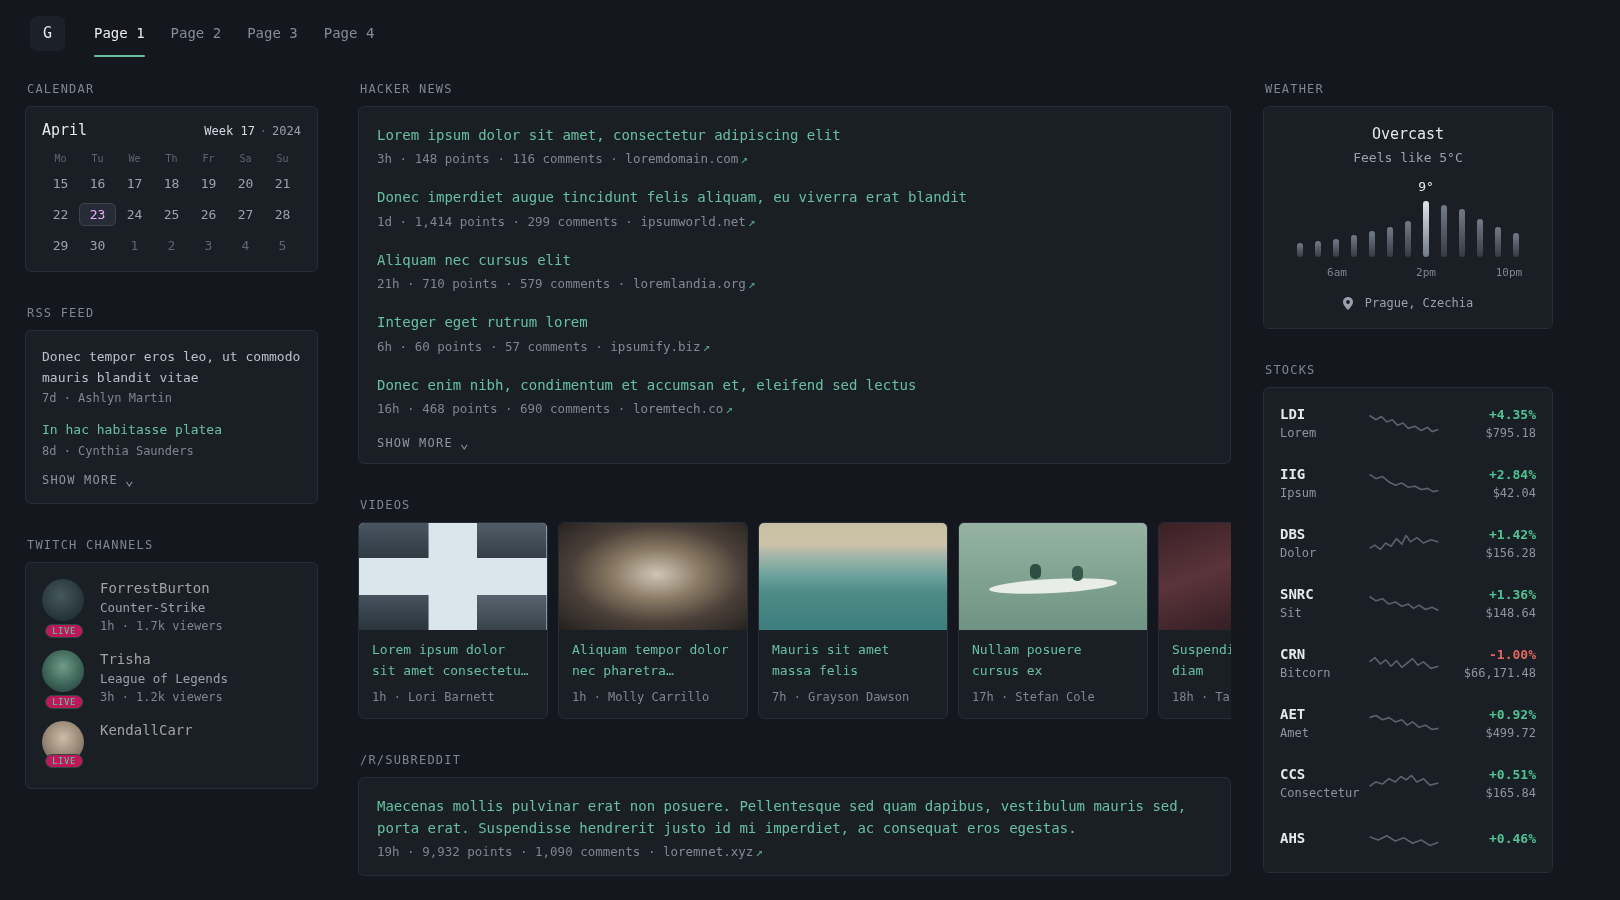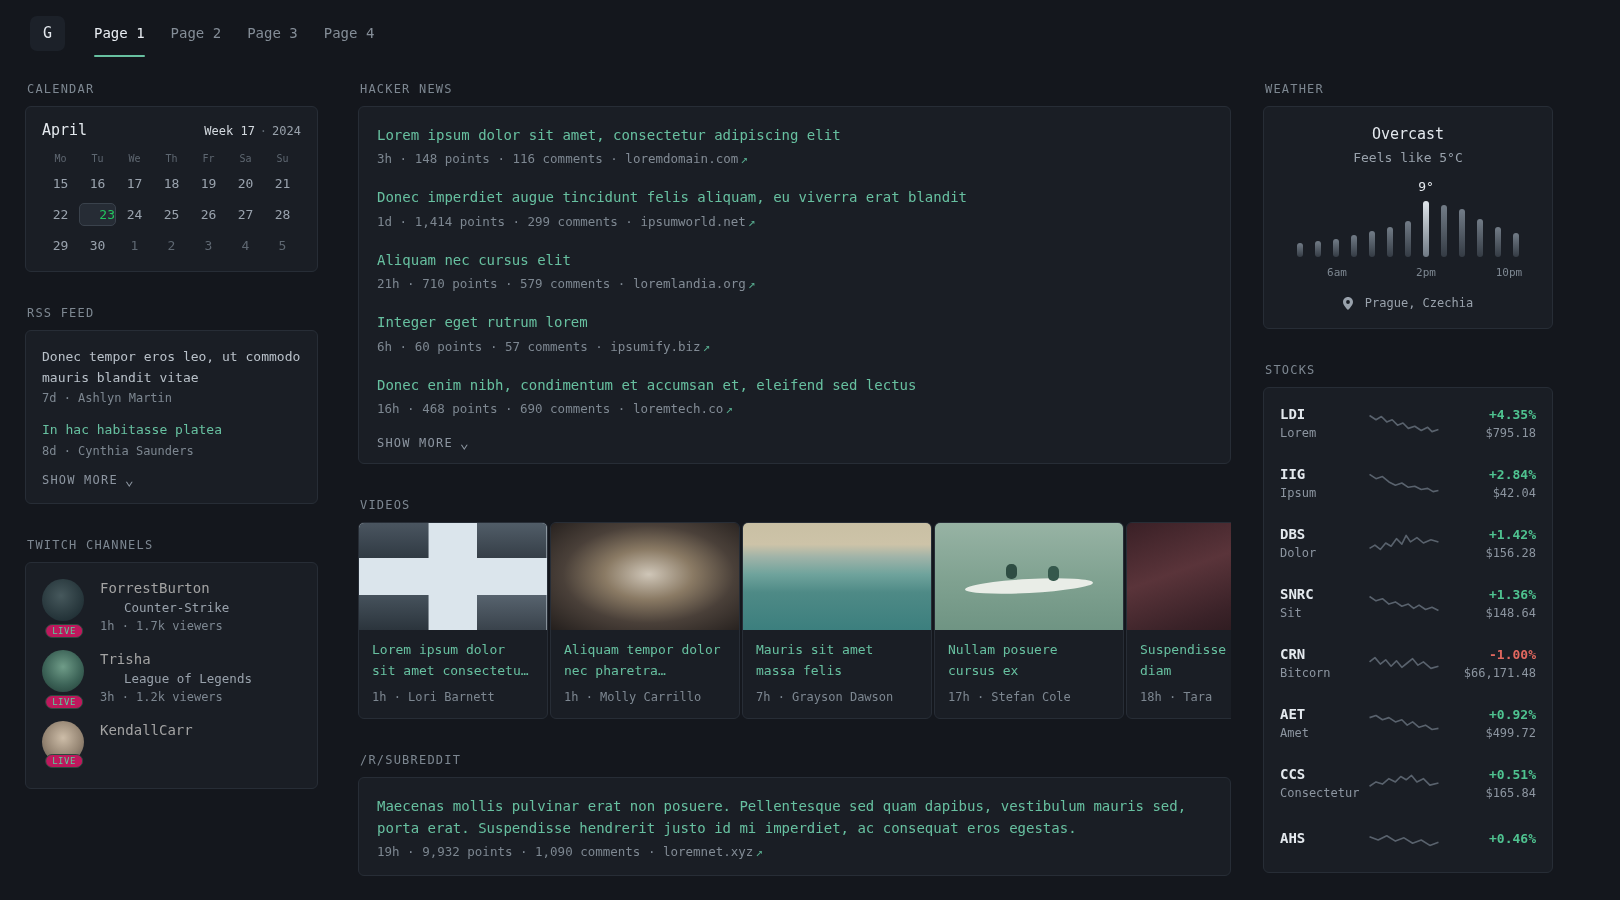--- a/index.html
+++ b/index.html
@@ -40,53 +40,53 @@
   .cal-head { display:flex; justify-content:space-between; align-items:baseline; }
   .cal-month { font-size:15px; color:#e4e9ee; }
   .cal-meta { font-size:12px; }
   .cal-meta .wk { color:#d3d9df; }
   .cal-meta .dot { color:#5e6771; margin:0 5px; }
   .cal-meta .yr { color:#99a2ac; }
   .cal-grid { display:grid; grid-template-columns:repeat(7,1fr); margin-top:14px; row-gap:8px; text-align:center; }
   .dow { font-size:10px; color:#5e6771; align-self:center; }
   .day { font-size:13px; color:#9aa3ae; border:1px solid transparent; border-radius:5px; padding:3px 0; }
   .day.next { color:#5e6771; }
-  .day.selected { background:#262c35; border-color:#3a424c; color:#22c55e;text-align:right; }
+  .day.selected { background:#262c35; border-color:#3a424c; color:#f0abfc; }
 
   
   .rss-card { padding:16px; }
   .feed-item { margin-bottom:15px; }
   .feed-title { font-size:13px; line-height:1.58; color:#b9c1c9; }
   .feed-title.accent { color:var(--accent,#67c0a0); }
   .feed-meta { font-size:12px; color:#7d8791; margin-top:3px; }
 
   
   .twitch-card { padding:16px 16px 8px; }
   .channel { display:flex; gap:14px; margin-bottom:17px; }
   .av-wrap { position:relative; width:44px; flex:none; }
   .avatar { width:42px; height:42px; border-radius:50%; }
   .av1 { background:radial-gradient(circle at 45% 40%, #46585c 0%, #2b3b40 55%, #16242a 100%); }
   .av2 { background:radial-gradient(circle at 50% 40%, #6f9c88 0%, #3d6458 55%, #1f3a34 100%); }
   .av3 { background:radial-gradient(circle at 50% 40%, #cdbda8 0%, #968674 55%, #5c5248 100%); }
   .live { position:absolute; left:50%; transform:translateX(-50%); bottom:-5px; font-size:9px; letter-spacing:.5px;
           color:#5bcf9e; background:#be185d; border:1px solid #2b4a3e; padding:1px 6px; border-radius:9px; white-space:nowrap; }
   .ch-name { font-size:14px; color:#a3a3a3; padding-top:1px; }
-  .ch-cat  { font-size:12.5px; color:#99a2ac; margin-top:4px;margin-left:24px; }
+  .ch-cat  { font-size:12.5px; color:#99a2ac; margin-top:4px; }
   .ch-meta { font-size:12px; color:#7d8791; margin-top:4px; }
 
   
   .hn-card { padding:17px 18px 13px; }
   .hn-item { margin-bottom:20px; }
   .hn-title { font-size:14px; line-height:1.6; color:var(--accent,#67c0a0); }
   .hn-meta { font-size:12.5px; color:#7d8791; margin-top:5px; }
   .domain { color:#828b95; }
   .ext { color:#56a88c; margin-left:2px; }
 
   
-  .video-row { display:flex; gap:2px; overflow:hidden; }
+  .video-row { display:flex; gap:10px; overflow:hidden; }
   .video-card { width:190px; flex:none; overflow:hidden; }
   .thumb { height:107px; }
   .thumb1 { background-color:#dbe5ec;
     background-image:linear-gradient(#4a5560,#303a43),linear-gradient(#515d68,#353e47),
                      linear-gradient(#46525c,#2b343c),linear-gradient(#57636e,#39424b);
     background-size:37% 33%,37% 33%,37% 33%,37% 33%;
     background-position:0 0,100% 0,0 100%,100% 100%; background-repeat:no-repeat; }
   .thumb2 { background:radial-gradient(ellipse at 52% 48%, #cfc6b8 0%, #8a7a64 32%, #4a4039 62%, #241f1d 100%); }
   .thumb3 { background:linear-gradient(180deg,#c9c0a4 0%,#cdc3a8 20%,#9fb3a8 32%,#6fa39c 48%,#4e8a86 65%,#3c7f7e 100%); }
   .thumb4 { position:relative; background:linear-gradient(180deg,#97b3a4 0%,#7fa190 55%,#6f9483 100%); }

